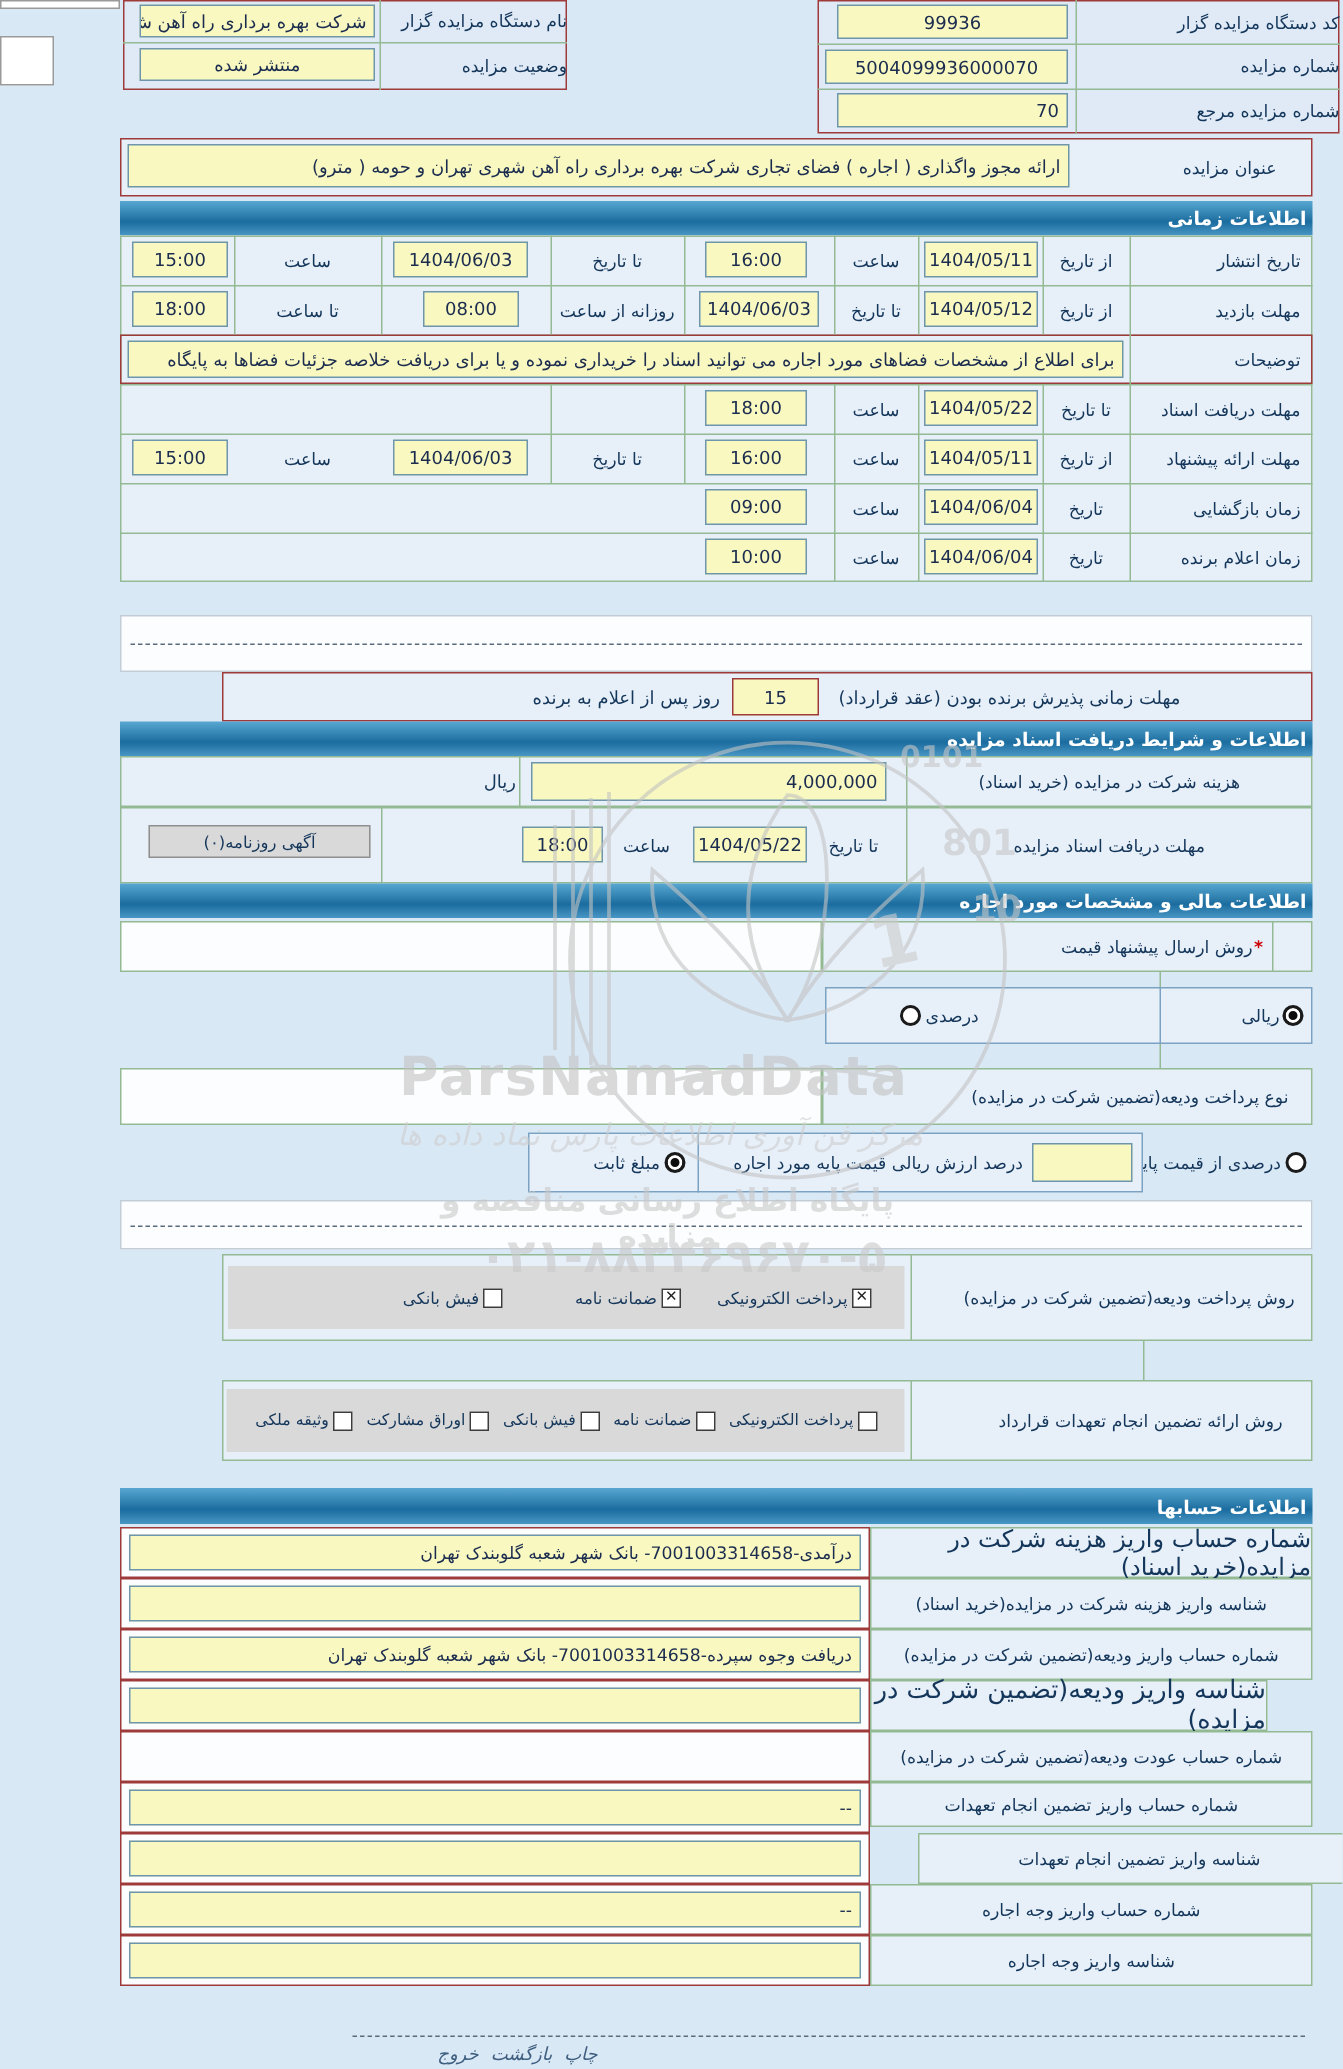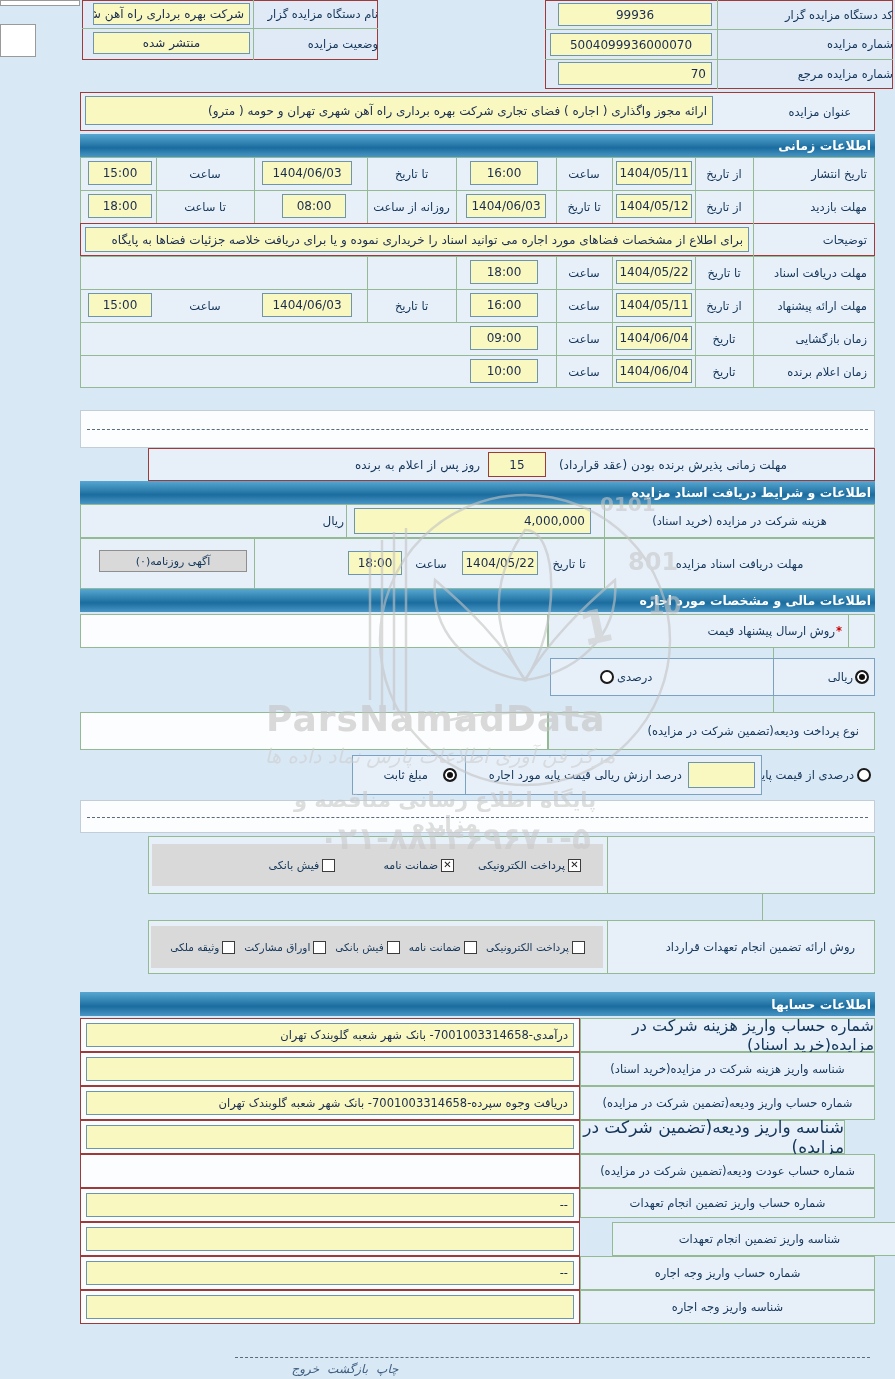--- a/index.html
+++ b/index.html
@@ -294,31 +294,34 @@
   <div class="cell" style="left:740px;top:755px;width:135px;height:40px;justify-content:flex-start;padding-right:4px;gap:3px;">
     <span class="radio"></span>
     <span>درصدی از قیمت پایه</span>
   </div>
   <div class="abs" style="left:352px;top:755px;width:410px;height:40px;border:1px solid #7ba2c2;background:#e7f0f9;"></div>
   <div class="abs" style="left:465px;top:755px;width:1px;height:40px;background:#7ba2c2;"></div>
   <div class="yin center" style="left:688px;top:762px;width:67px;height:26px;"></div>
   <div class="cell" style="left:470px;top:755px;width:212px;height:40px;justify-content:flex-start;">
       <span>درصد ارزش ریالی قیمت پایه مورد اجاره</span>
     </div>
-  <div class="cell" style="left:352px;top:755px;width:113px;height:40px;justify-content:flex-start;padding-right:8px;gap:15px;text-align:center;">
+  <div class="cell" style="left:352px;top:755px;width:113px;height:40px;justify-content:flex-start;padding-right:8px;gap:3px;text-align:center;">
     <span class="radio selected"></span>
     <span>مبلغ ثابت</span>
   </div>
 
   <div class="dashedbox" style="left:80px;top:800px;width:795px;height:33px;">
       <div class="dl"></div>
     </div>
 
   <div class="abs" style="left:148px;top:836px;width:727px;height:58px;background:#e7f0f9;border:1px solid #94ba94;"></div>
   <div class="abs greenline" style="left:607px;top:836px;width:1px;height:58px;"></div>
+  <div class="cell c-right" style="left:607px;top:836px;width:268px;height:58px;padding-right:12px;">
+      <span>روش پرداخت ودیعه(تضمین شرکت در مزایده)</span>
+    </div>
   <div class="abs" style="left:152px;top:844px;width:451px;height:42px;background:#d9d9d9;display:flex;align-items:center;justify-content:flex-start;padding:0 22px 0 8px;gap:24px;box-sizing:border-box;">
     <span class="opt">
       <span class="cb checked"></span>
       <span>پرداخت الکترونیکی</span>
     </span>
     <span class="opt">
       <span class="cb checked"></span>
       <span>ضمانت نامه</span>
     </span>
     <span class="opt" style="margin-right:24px;">

